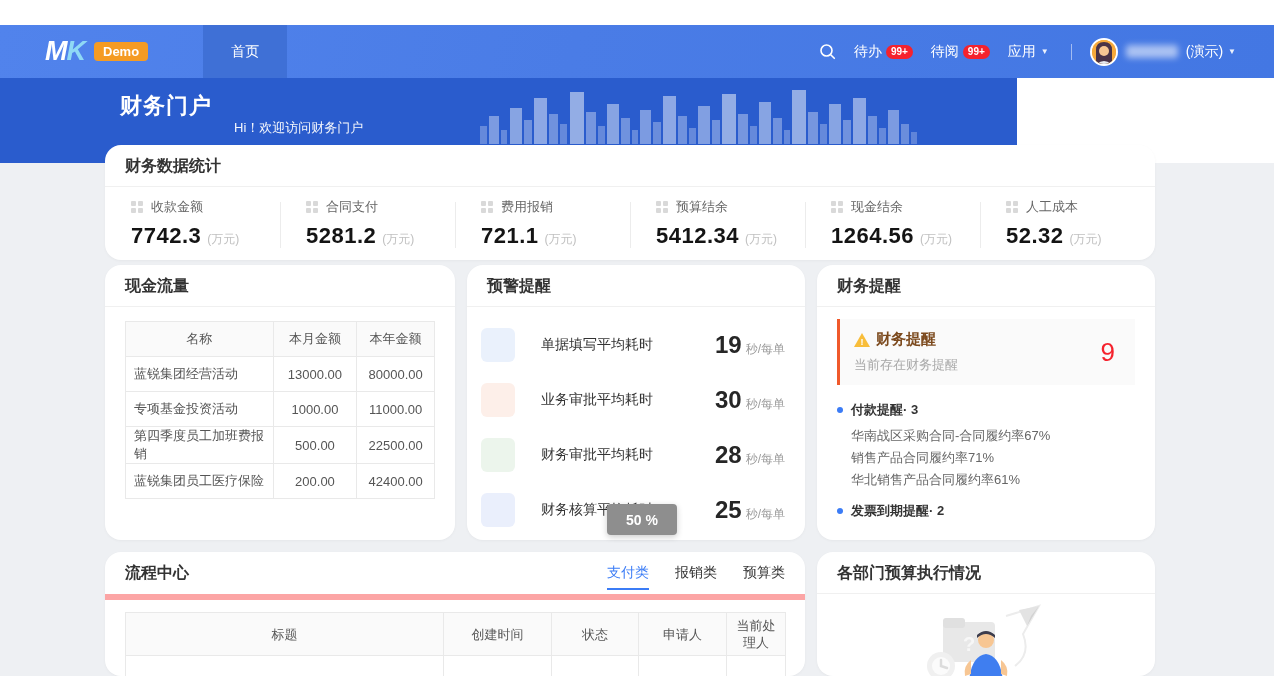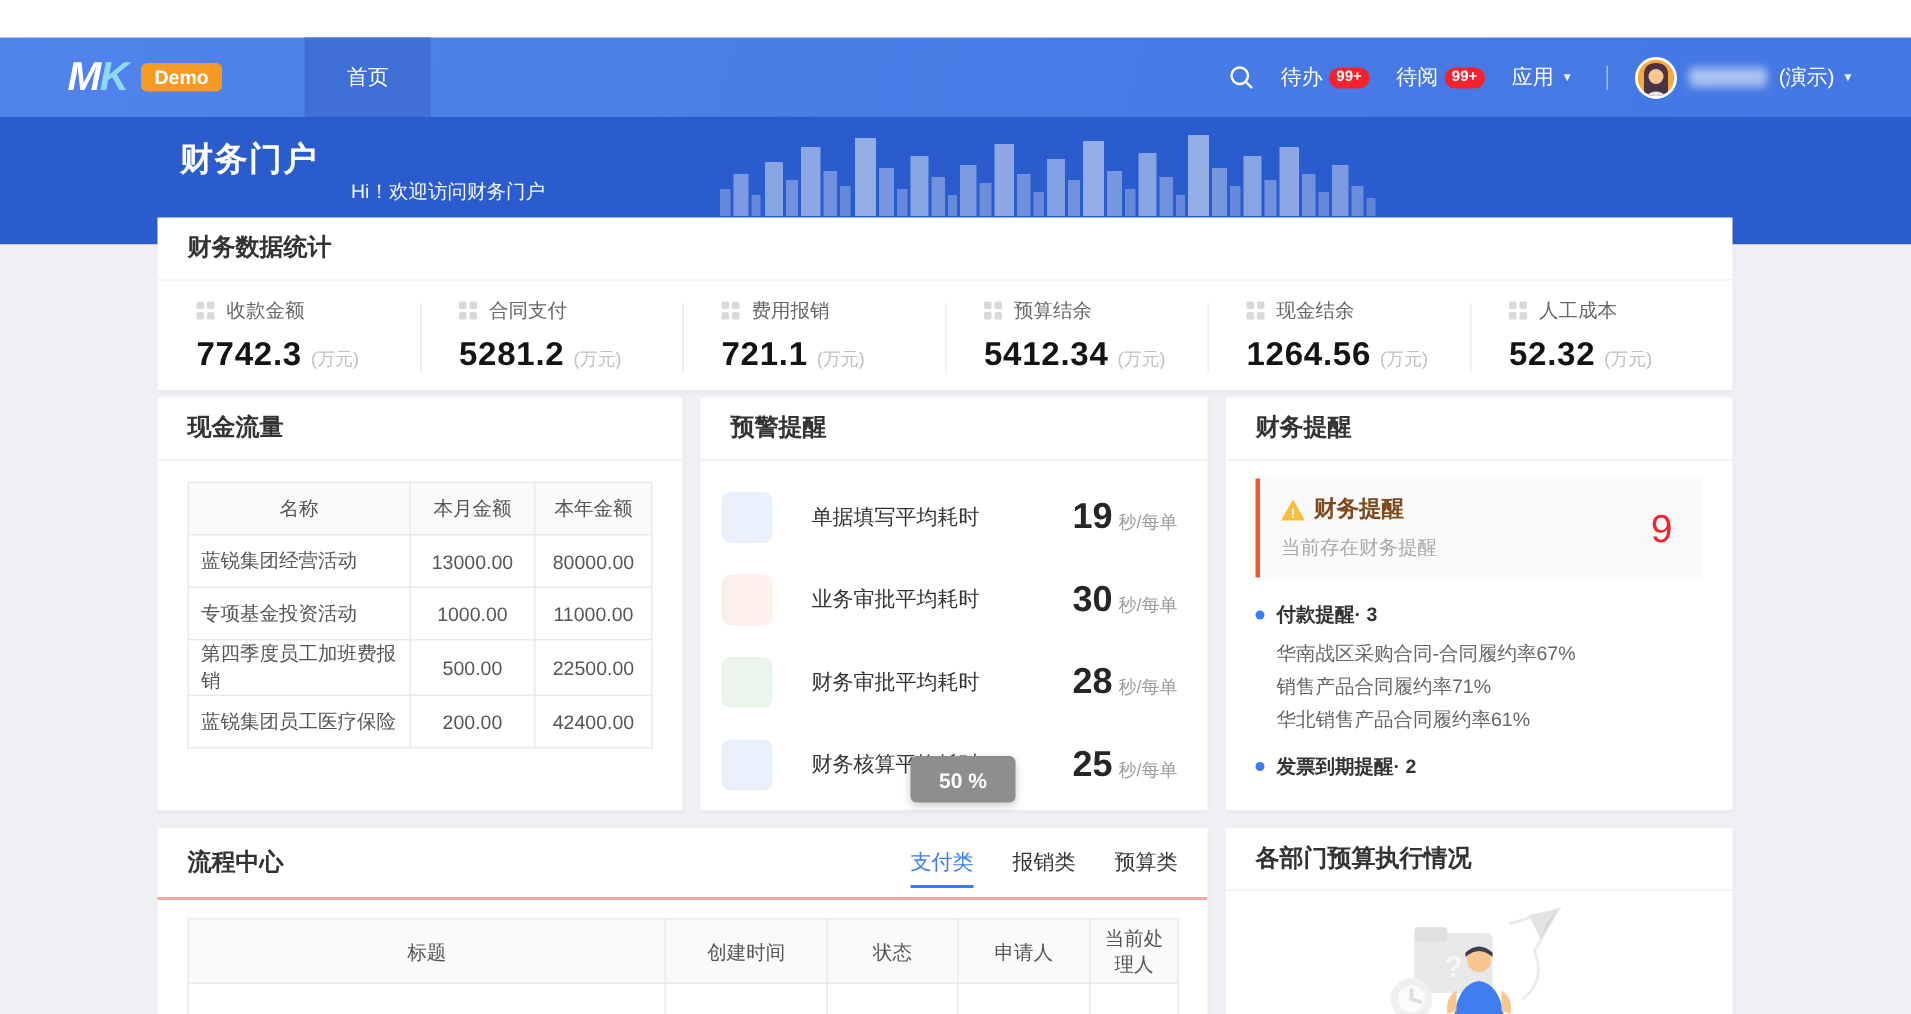--- a/index.html
+++ b/index.html
@@ -25,30 +25,30 @@
   .caret { font-size:8px; margin-left:5px; opacity:.9; }
   .nav-divider { width:1px; height:16px; background:rgba(255,255,255,.5); margin-left:22px; }
   .avatar { width:28px; height:28px; border-radius:50%; border:2px solid #fff; margin-left:18px;
     overflow:hidden; background:#f6a93b; position:relative; }
   .avatar svg { display:block; }
   .blur-name { width:52px; height:13px; margin-left:8px; border-radius:3px;
     background:rgba(255,255,255,.55); filter:blur(3px); }
   .user-suffix { margin-left:8px; }
 
   
-  .hero { position:absolute; top:78px; left:0; width:1274px; height:85px; background:#2a5ccd; }
+  .hero { position:absolute; top:78px; left:0; width:1017px; height:85px; background:#2a5ccd; }
   .hero-inner { display:flex; align-items:center; height:55px; padding-left:120px; color:#fff; }
   .hero-title { font-size:22px; font-weight:700; letter-spacing:1px; }
   .hero-sub { font-size:13px; margin-left:22px; opacity:.95;margin-top:44px; }
   .skyline { position:absolute; left:480px; top:8px; }
 
   
   .content-bg { position:absolute; top:163px; left:0; width:1274px; height:513px; background:#eef0f3; }
 
-  .card { position:absolute; background:#fff; border-radius:0; box-shadow:0 1px 3px rgba(0,0,0,.04); }
+  .card { position:absolute; background:#fff; border-radius:16px; box-shadow:0 1px 3px rgba(0,0,0,.04); }
   .card-title { height:42px; line-height:42px; padding-left:20px; font-size:16px; font-weight:700;
     color:#333; border-bottom:1px solid #f0f0f0; }
 
   
   .stats-card { left:105px; top:145px; width:1050px; height:115px; }
   .stats-row { display:flex; height:72px; align-items:center; }
   .stat { flex:1; padding-left:26px; position:relative; }
   .stat + .stat::before { content:""; position:absolute; left:0; top:4px; width:1px; height:46px; background:#ececec; }
   .stat-top { display:flex; align-items:center; }
   .grid-icon { display:inline-grid; grid-template-columns:5px 5px; grid-template-rows:5px 5px; gap:2px; margin-right:8px; }
@@ -91,21 +91,21 @@
   .fin-alert-title { font-size:15px; font-weight:700; color:#7c4a1e; }
   .fin-alert-sub { font-size:13px; color:#a8a8a8; margin-top:7px; }
   .fin-alert-count { font-size:26px; color:#f5222d; align-self:center; font-weight:400; padding-right:6px; }
   .fin-group { padding:0 20px; }
   .fin-group-title { display:flex; align-items:center; font-size:13px; font-weight:700; color:#333; margin-top:16px; }
   .dot { width:6px; height:6px; border-radius:50%; background:#3b7cf6; margin-right:8px; flex:0 0 6px; }
   .fin-line { font-size:13px; color:#666; margin:8px 0 0 14px; line-height:17px; }
 
   
   .process-card { left:105px; top:552px; width:700px; height:124px; overflow:hidden; }
-  .process-head { display:flex; align-items:center; height:48px; border-bottom:2px solid #fca5a5; padding:0 20px; }
+  .process-head { display:flex; align-items:center; height:48px; border-bottom:6px solid #fca5a5; padding:0 20px; }
   .process-title { font-size:16px; font-weight:700; color:#333; }
   .process-tabs { margin-left:auto; display:flex; font-size:14px; color:#333; }
   .ptab { margin-left:26px; cursor:pointer; position:relative; padding-bottom:8px; top:4px; }
   .ptab.active { color:#3b7cf6; }
   .ptab.active::after { content:""; position:absolute; left:0; right:0; bottom:0; height:2px; background:#3b7cf6; }
   .proc-table { margin:12px 0 0 20px; width:660px; table-layout:fixed; }
   .proc-table th, .proc-table td { border:1px solid #e9e9e9; padding:4px 6px; text-align:center; font-weight:400; }
   .proc-table th { background:#fafafa; color:#555; height:22px; line-height:17px; }
   .proc-table td { height:30px; }
 

